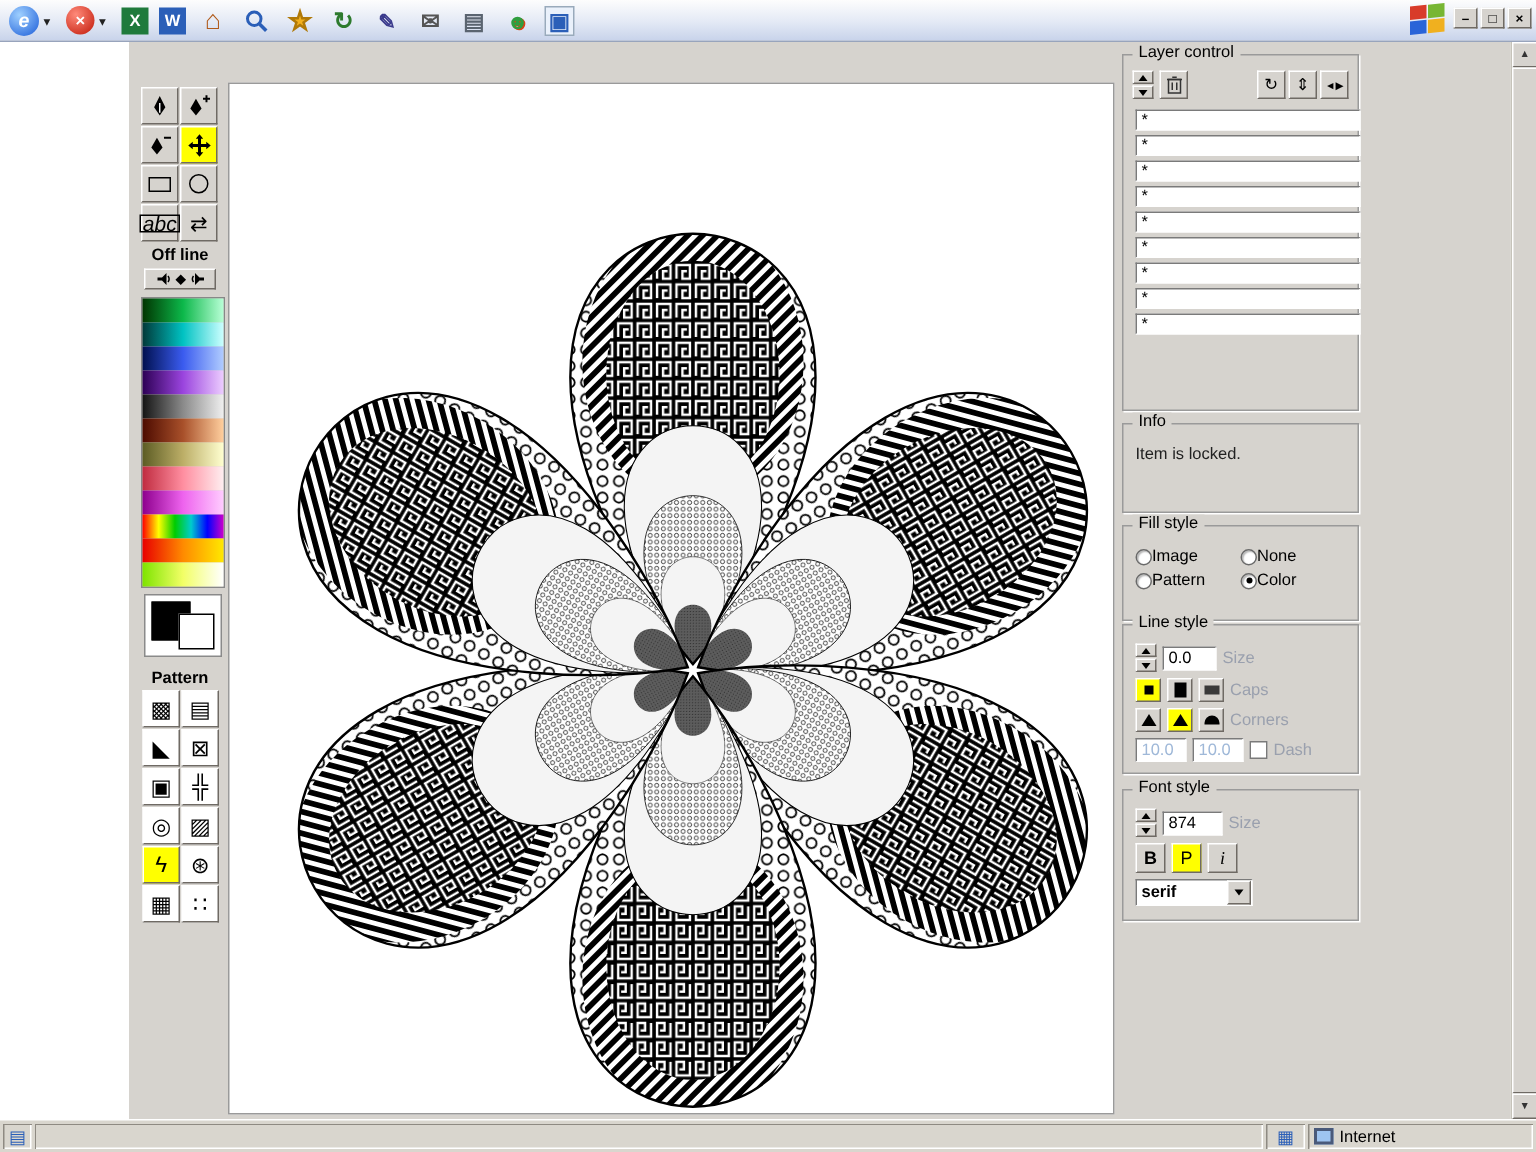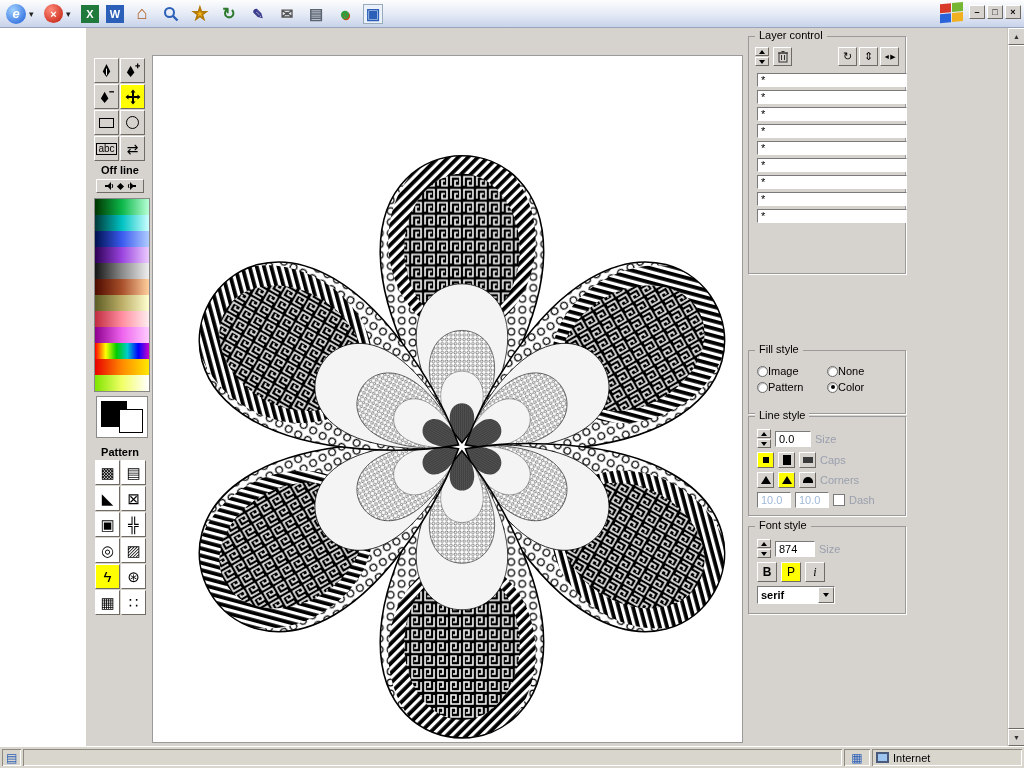--- a/index.html
+++ b/index.html
@@ -63,21 +63,21 @@
   .canvas { position:absolute; left:66px; top:27px; width:591px; height:688px; background:#fff; border:1px solid #9a9a9a; }
   .canvas svg { display:block; width:100%; height:100%; }
 
   
   .toolgrid { position:absolute; left:8px; top:30px; display:grid; grid-template-columns:25px 25px; grid-auto-rows:25px; gap:1px; }
   .tool { background:#d6d3ce; border:1px solid; border-color:#fff #6f6a64 #6f6a64 #fff;
     display:flex; align-items:center; justify-content:center; font-size:11px; }
   .tool.sel { background:#ffff00; }
   .shape-rect { width:15px; height:10px; border:1.5px solid #000; }
   .shape-circ { width:13px; height:13px; border:1.5px solid #000; border-radius:50%; }
-  .abc { font-size:10px; border:1px solid #000; padding:0 1px; line-height:10px; }
+  .abc { font-size:14px; border:1px solid #000; padding:0 1px; line-height:10px;font-style:italic; }
   .swap { font-size:14px; }
 
   .offline { position:absolute; left:6px; top:136px; width:56px; text-align:center; font-size:11px; font-weight:bold; }
   .sndbar { position:absolute; left:10px; top:151px; width:48px; height:14px; background:#d6d3ce;
     border:1px solid; border-color:#fff #6f6a64 #6f6a64 #fff; display:flex; align-items:center; justify-content:center; gap:4px; }
   .diamond { width:5px; height:5px; background:#000; transform:rotate(45deg); }
 
   .colors { position:absolute; left:8px; top:170px; width:56px; border:1px solid #888; }
   .crow { height:16px; width:100%; }
   .c1{background:linear-gradient(90deg,#013501,#0cb84a,#b8ffd6);}
@@ -459,20 +459,24 @@
           </svg>
         <input class="jfield" readonly="" value="*" style="">
         <svg class="lock" width="9" height="11" viewBox="0 0 9 11">
             <path d="M2.5 5 V3 A2 2 0 0 1 6.5 3 V5" fill="none" stroke="#555"></path>
             <rect x="1" y="5" width="7" height="5" fill="#c9c5bc" stroke="#555"></rect>
           </svg>
       </div>
     </div>
   </div>
 
+  <div class="group" id="grp-info">
+    <div class="group-title">Info</div>
+    <div class="info-text">Item is locked.</div>
+  </div>
 
   <div class="group" id="grp-fill">
     <div class="group-title">Fill style</div>
     <div class="row">
       <span class="fill-col">
         <i class="radio"></i>
         <span>Image</span>
       </span>
       <span class="fill-col">
         <i class="radio"></i>

